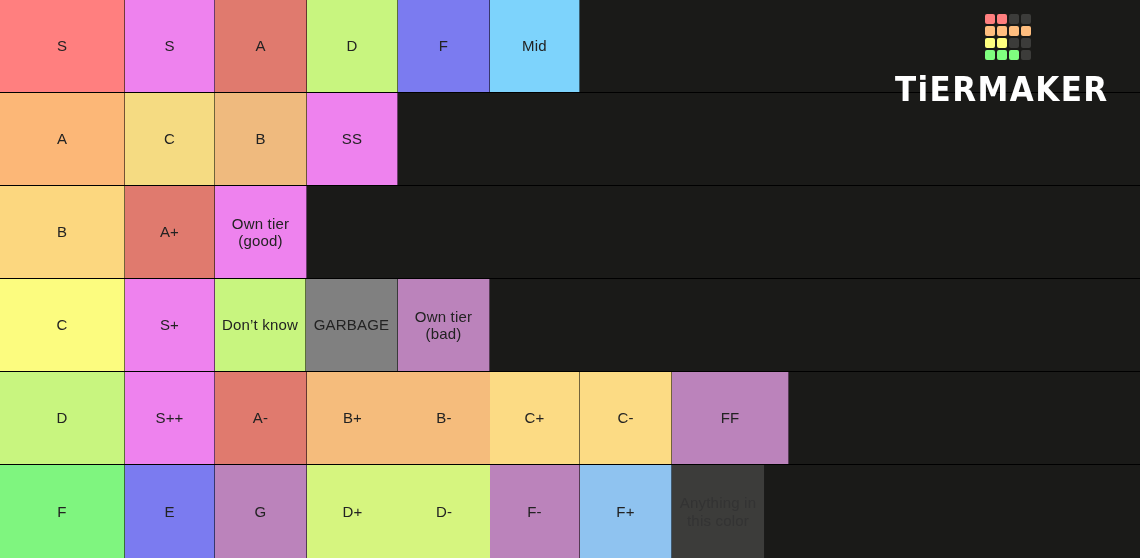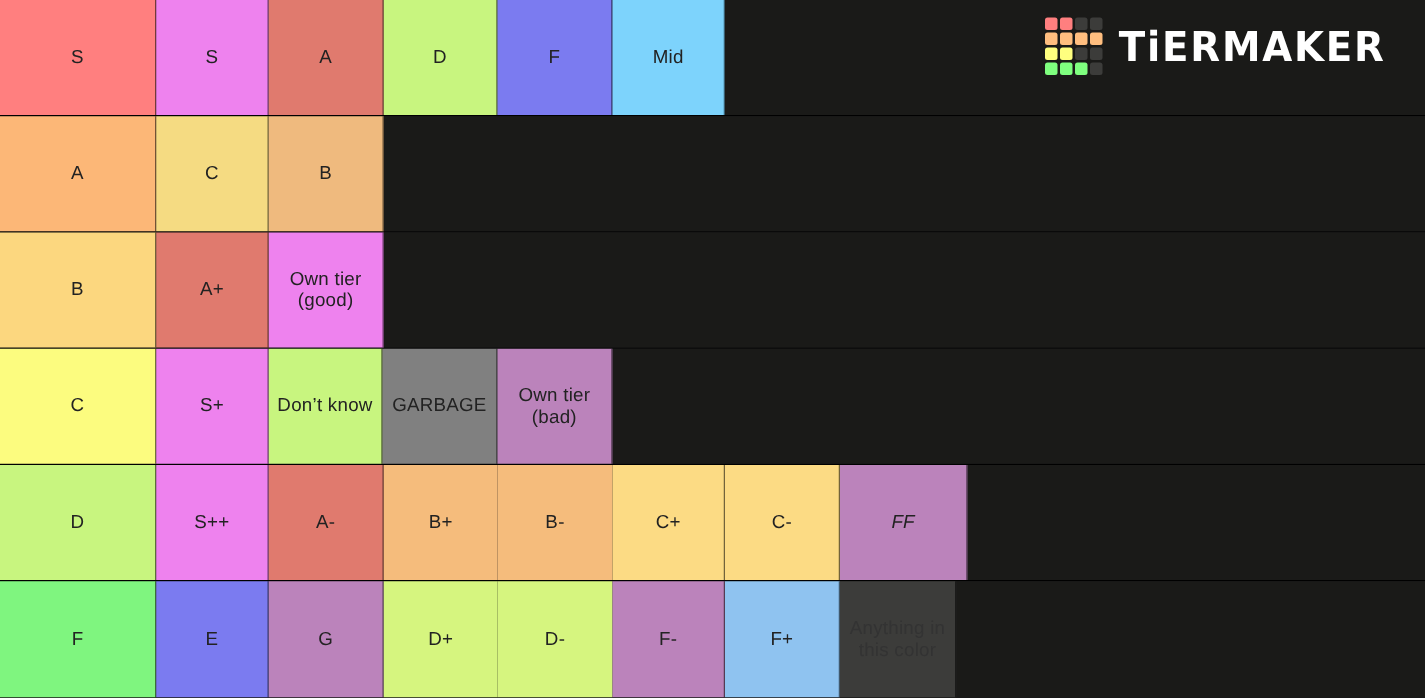--- a/index.html
+++ b/index.html
@@ -65,20 +65,21 @@
     background: #1A1A18;
     border: none;
   }
 
   
   #tiermaker-logo {
     position: absolute;
     top: 14px;
     right: 18px;
     display: flex;
+    flex-direction: column;
     align-items: center;
     gap: 13px;
     z-index: 5;
     pointer-events: none;
   }
 
   #logo-grid {
     display: grid;
     grid-template-columns: repeat(4, 10px);
     grid-template-rows: repeat(4, 10px);
@@ -138,20 +139,21 @@
         <div class="tier-cell" style="width: 92px; background: rgb(224, 122, 110);">A</div>
         <div class="tier-cell" style="width: 91px; background: rgb(200, 245, 127);">D</div>
         <div class="tier-cell" style="width: 92px; background: rgb(123, 123, 240);">F</div>
         <div class="tier-cell" style="width: 90px; background: #7dd3fc;">Mid</div>
         <div class="row-filler"></div>
       </div>
       <div class="tier-row" style="height: 93px;">
         <div class="tier-cell" style="width: 125px; background: rgb(252, 183, 119);">A</div>
         <div class="tier-cell" style="width: 90px; background: rgb(245, 219, 130);">C</div>
         <div class="tier-cell" style="width: 92px; background: rgb(239, 186, 126);">B</div>
+        <div class="tier-cell" style="width: 91px; background: rgb(238, 130, 238);">SS</div>
         <div class="row-filler"></div>
       </div>
       <div class="tier-row" style="height: 93px;">
         <div class="tier-cell" style="width: 125px; background: rgb(252, 215, 127);">B</div>
         <div class="tier-cell" style="width: 90px; background: rgb(224, 122, 110);">A+</div>
         <div class="tier-cell" style="width: 92px; background: rgb(238, 130, 238);">Own tier
 (good)</div>
         <div class="row-filler"></div>
       </div>
       <div class="tier-row" style="height: 93px;">
@@ -164,21 +166,21 @@
         <div class="row-filler"></div>
       </div>
       <div class="tier-row" style="height: 93px;">
         <div class="tier-cell" style="width: 125px; background: rgb(200, 245, 127);">D</div>
         <div class="tier-cell" style="width: 90px; background: rgb(238, 130, 238);">S++</div>
         <div class="tier-cell" style="width: 92px; background: rgb(224, 122, 110);">A-</div>
         <div class="tier-cell no-divider" style="width: 91px; background: rgb(245, 188, 124);">B+</div>
         <div class="tier-cell no-divider" style="width: 92px; background: rgb(245, 188, 124);">B-</div>
         <div class="tier-cell" style="width: 90px; background: rgb(252, 219, 132);">C+</div>
         <div class="tier-cell" style="width: 92px; background: rgb(252, 219, 132);">C-</div>
-        <div class="tier-cell" style="width: 102px; background: rgb(187, 131, 187); font-style: italic;">FF</div>
+        <div class="tier-cell" style="width: 117px; background: rgb(187, 131, 187);">FF</div>
         <div class="row-filler"></div>
       </div>
       <div class="tier-row" style="height: 93px;">
         <div class="tier-cell" style="width: 125px; background: rgb(127, 245, 127);">F</div>
         <div class="tier-cell" style="width: 90px; background: rgb(123, 123, 240);">E</div>
         <div class="tier-cell" style="width: 92px; background: rgb(187, 131, 187);">G</div>
         <div class="tier-cell no-divider" style="width: 91px; background: rgb(214, 245, 127);">D+</div>
         <div class="tier-cell no-divider" style="width: 92px; background: rgb(214, 245, 127);">D-</div>
         <div class="tier-cell" style="width: 90px; background: rgb(187, 131, 187);">F-</div>
         <div class="tier-cell" style="width: 92px; background: rgb(143, 195, 240);">F+</div>

